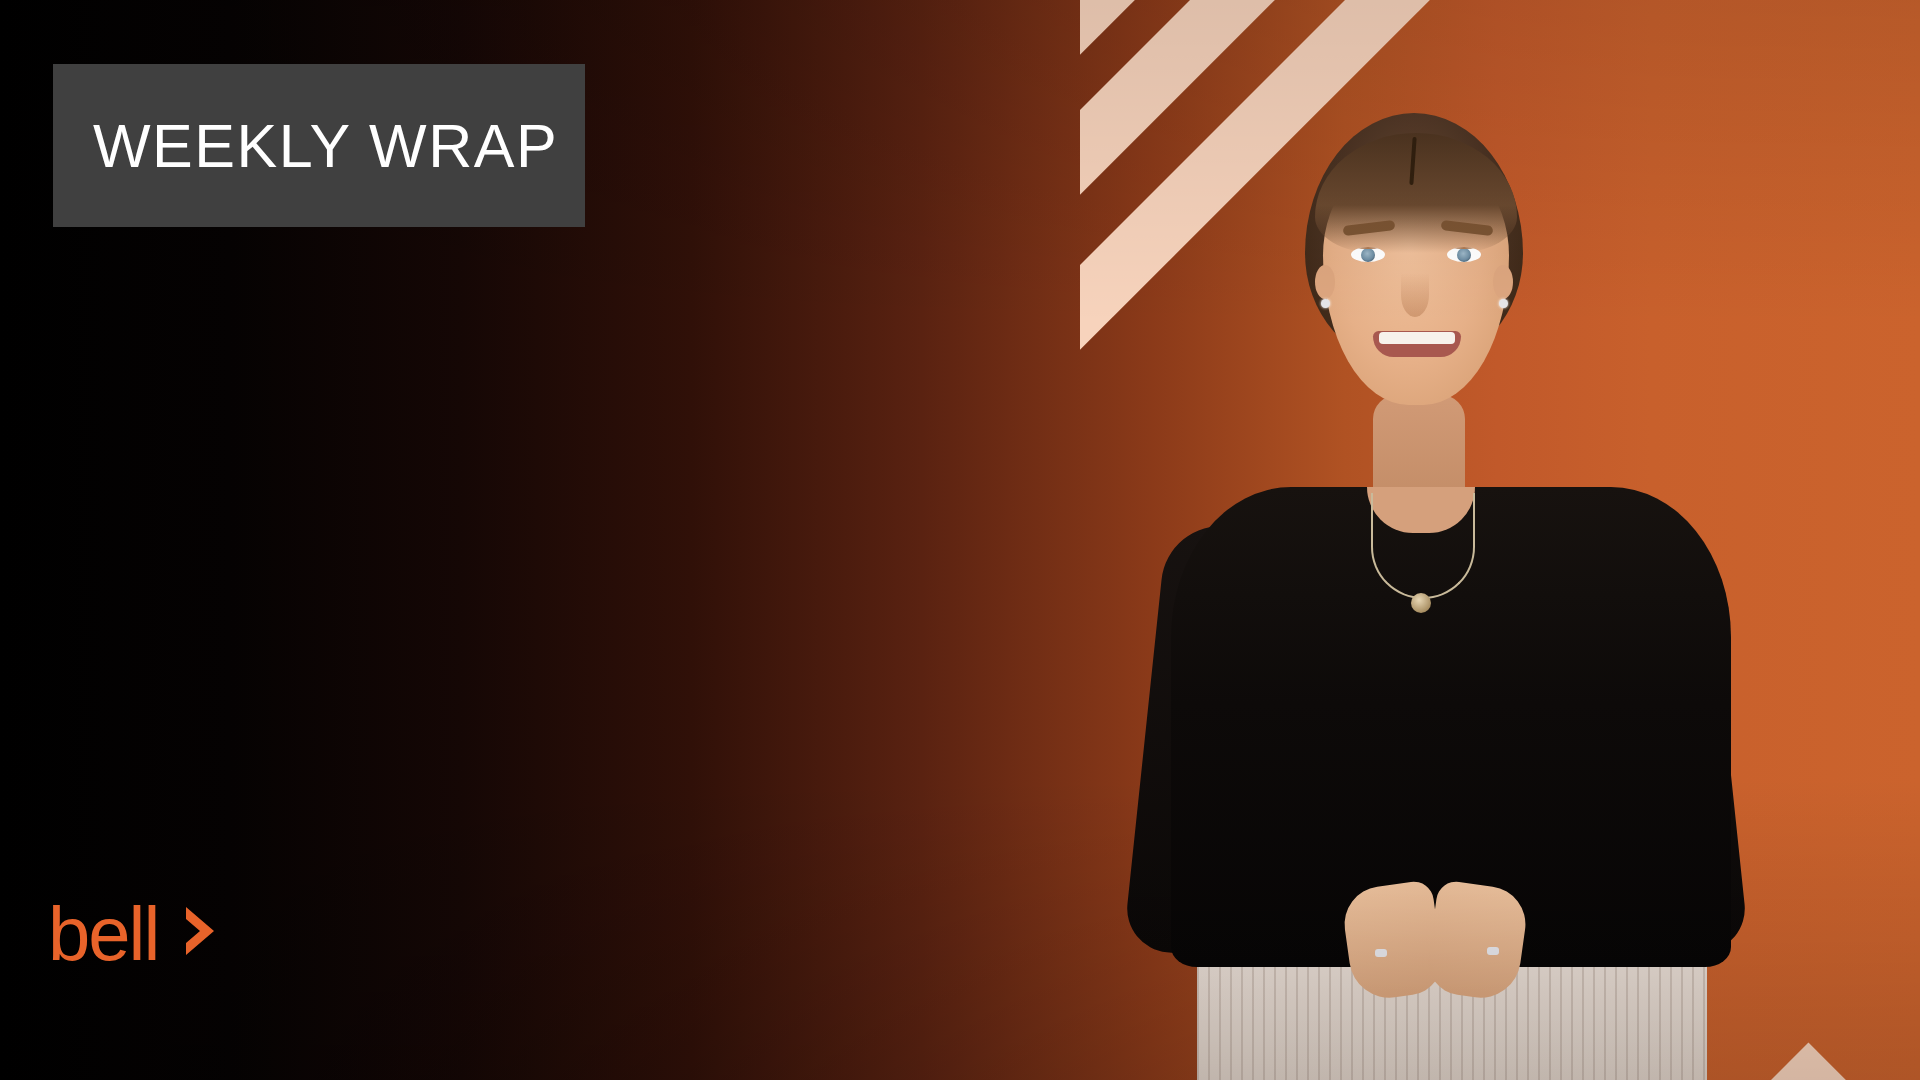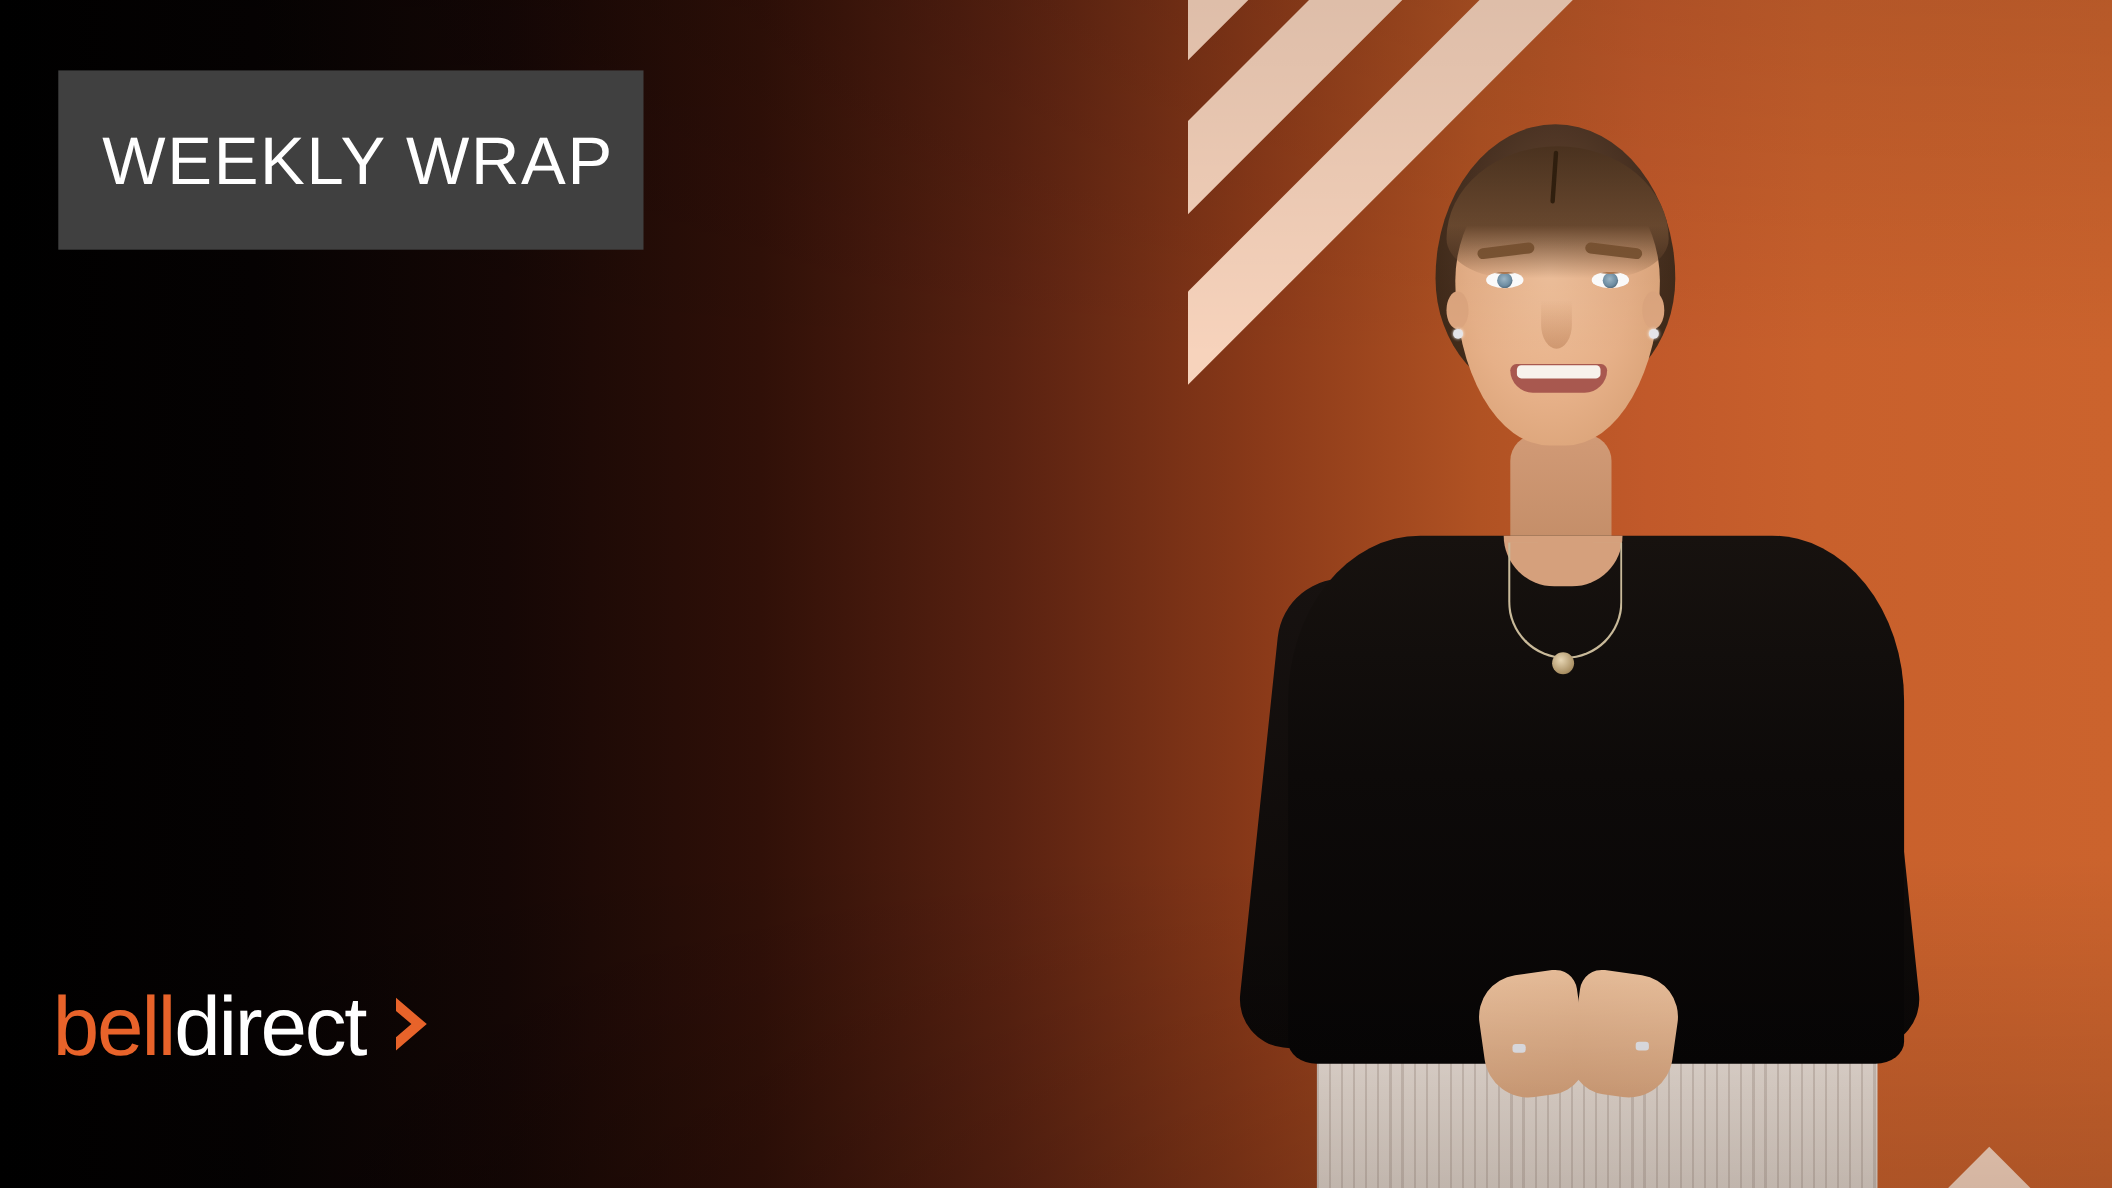--- a/index.html
+++ b/index.html
@@ -262,21 +262,20 @@
 
   <div class="bg-vignette"></div>
 
   <div class="badge">
     <span class="badge-text">WEEKLY WRAP</span>
   </div>
 
 
   <div class="logo">
     <span class="logo-word logo-bell">bell</span>
-    <span class="logo-word logo-direct">direct</span>
     <span class="logo-chev">
       <svg width="44" height="56" viewBox="0 0 44 56" aria-hidden="true">
         <path d="M6 4 L34 28 L6 52 L6 40 L20 28 L6 16 Z" fill="#E8632A"></path>
       </svg>
     </span>
   </div>
 
 </div>
 
 </body></html>

